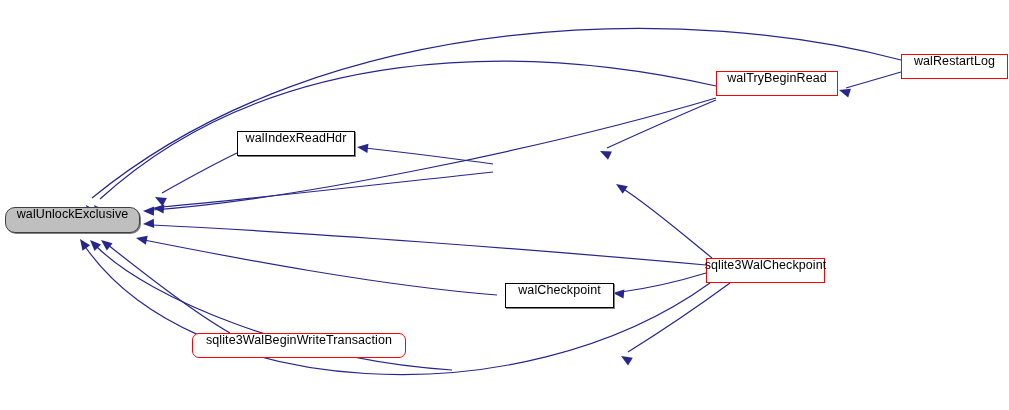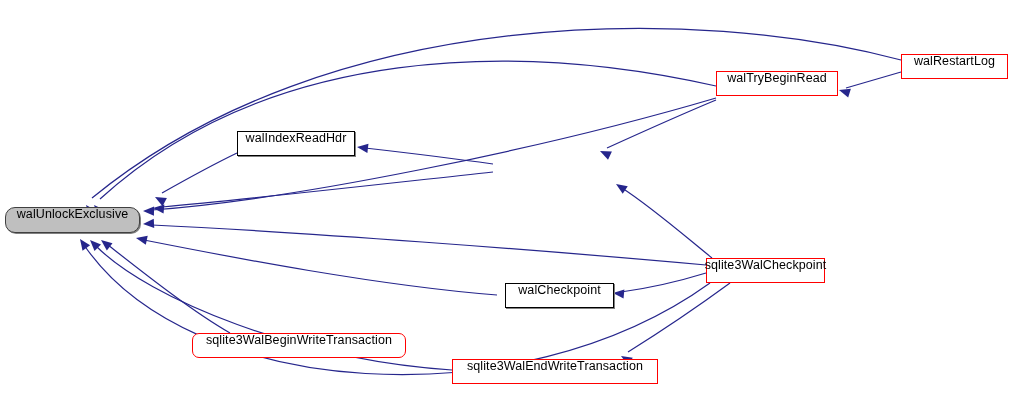--- a/index.html
+++ b/index.html
@@ -104,16 +104,13 @@
     </div>
     <div class="node external" style="left: 706px; top: 258px; width: 119px; height: 25px;">
       <span class="node-label">sqlite3WalCheckpoint</span>
     </div>
     <div class="node internal" style="left: 505px; top: 283px; width: 109px; height: 25px;">
       <span class="node-label">walCheckpoint</span>
     </div>
     <div class="node external" style="left: 192px; top: 333px; width: 214px; height: 25px; border-radius: 7px;">
       <span class="node-label">sqlite3WalBeginWriteTransaction</span>
     </div>
-    <div class="node external" style="left: 452px; top: 359px; width: 206px; height: 25px;">
-      <span class="node-label">sqlite3WalEndWriteTransaction</span>
-    </div>
   </div>
 
 </body></html>

